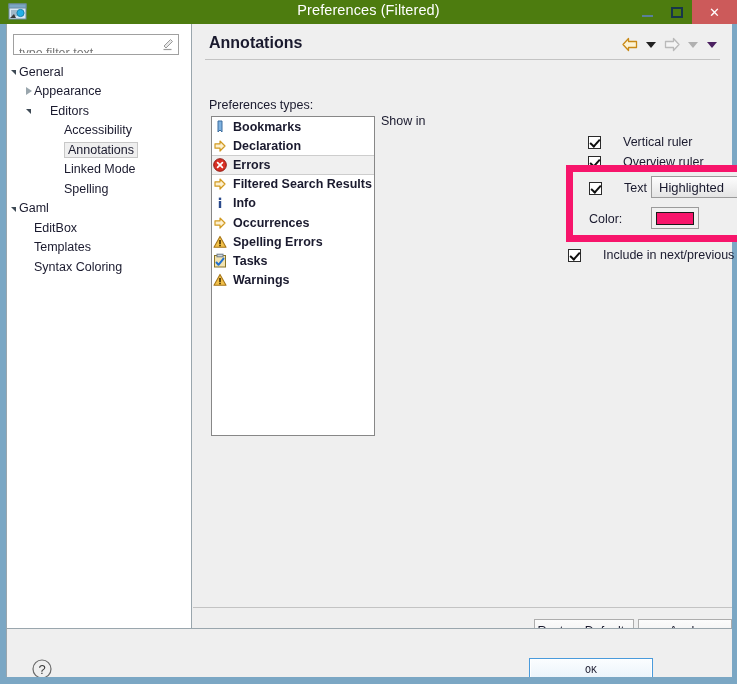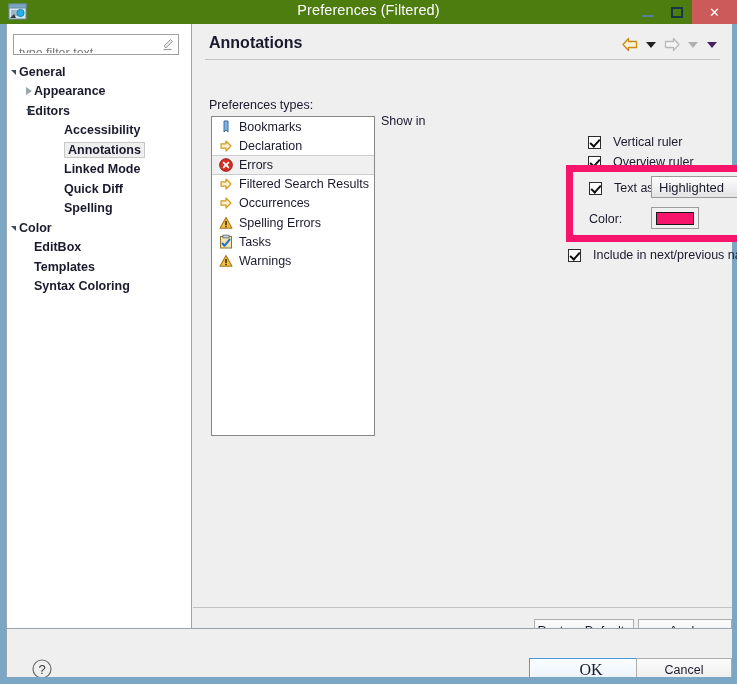--- a/index.html
+++ b/index.html
@@ -104,21 +104,20 @@
   .eraser-icon {
     position: absolute;
     right: 4px; top: 3px;
     width: 13px; height: 14px;
   }
 
   .tree {
     position: absolute;
     left: 0; top: 38px;
     width: 156px;
-    font-weight: bold;
   }
   .tree-row {
     position: relative;
     height: 19.5px;
     display: flex;
     align-items: center;
     font-size: 12.5px;
     color: #1a1a2e;
     white-space: nowrap;
     cursor: default;
@@ -206,25 +205,25 @@
     width: 164px; height: 320px;
     background: #ffffff;
     border: 1px solid #878787;
     overflow: hidden;
   }
   .anno-row {
     position: relative;
     height: 19.2px;
     display: flex;
     align-items: center;
-    padding-left: 6px;
     font-size: 12.5px;
     color: #1a1a2e;
     white-space: nowrap;
     cursor: default;
+    font-weight: bold;
   }
   .anno-row.selected {
     background: #f0f0f0;
     border-top: 1px solid #cdcdcd;
     border-bottom: 1px solid #cdcdcd;
   }
   .anno-ico {
     width: 16px; height: 16px;
     margin-right: 5px;
     flex: 0 0 16px;
@@ -247,21 +246,21 @@
     left: 3px; top: 0px;
     width: 4px; height: 8px;
     border: solid #101010;
     border-width: 0 2px 2px 0;
     transform: rotate(42deg);
   }
   .cb-line {
     position: absolute;
     display: flex;
     align-items: center;
-    gap: 12px;
+    gap: 22px;
     font-size: 12.5px;
     color: #1a1a2e;
     white-space: nowrap;
   }
   #cb-vertical-ruler { left: 395px; top: 111px; }
   #cb-overview-ruler { left: 395px; top: 131px; }
   #cb-text-as        { left: 396px; top: 157px; }
   #cb-include-nav    { left: 375px; top: 224px; }
 
   
@@ -356,22 +355,22 @@
     width: 725px; height: 48px;
     background: #efefef;
   }
   #btn-ok {
     left: 522px; top: 29px; width: 124px; height: 24px;
     position: absolute;
     background: linear-gradient(#fbfdff, #e9f2fa);
     border: 1px solid #4a9bdc;
     outline: 1px solid #ffffff;
     outline-offset: -2px;
-    font-family: Liberation Serif, serif;
-    font-size: 16px;
+    font-family: Liberation Mono, monospace;
+    font-size: 10px;
     color: #1a1a2e;
     display: flex; align-items: center; justify-content: center;
     cursor: default;
   }
   #btn-cancel {
     left: 629px; top: 29px; width: 96px; height: 24px;
     position: absolute;
     background: linear-gradient(#fcfcfc, #ececec);
     border: 1px solid #adadad;
     font-family: "Liberation Sans", sans-serif;
@@ -447,42 +446,39 @@
           <div class="tree-row">
             <span class="tree-arrow" style="left: 16px;">
               <span class="tri-closed-outline"></span>
             </span>
             <span class="tree-label" style="margin-left: 27px;">Appearance</span>
           </div>
           <div class="tree-row">
             <span class="tree-arrow" style="left: 16px;">
               <span class="tri-open"></span>
             </span>
-            <span class="tree-label" style="margin-left: 20px;">Editors</span>
+            <span class="tree-label" style="margin-left: 43px;">Editors</span>
           </div>
           <div class="tree-row">
             <span class="tree-label" style="margin-left: 57px;">Accessibility</span>
           </div>
           <div class="tree-row selected">
             <span class="tree-label" style="margin-left: 57px;">Annotations</span>
           </div>
           <div class="tree-row">
             <span class="tree-label" style="margin-left: 57px;">Linked Mode</span>
           </div>
           <div class="tree-row">
-            <span class="tree-label" style="margin-left: 57px;">Quick Diff</span>
-          </div>
-          <div class="tree-row">
             <span class="tree-label" style="margin-left: 57px;">Spelling</span>
           </div>
           <div class="tree-row">
             <span class="tree-arrow" style="left: 1px;">
               <span class="tri-open"></span>
             </span>
-            <span class="tree-label" style="margin-left: 12px;">Color</span>
+            <span class="tree-label" style="margin-left: 12px;">Gaml</span>
           </div>
           <div class="tree-row">
             <span class="tree-label" style="margin-left: 27px;">EditBox</span>
           </div>
           <div class="tree-row">
             <span class="tree-label" style="margin-left: 27px;">Templates</span>
           </div>
           <div class="tree-row">
             <span class="tree-label" style="margin-left: 27px;">Syntax Coloring</span>
           </div>
@@ -543,20 +539,29 @@
             <span class="anno-ico">
               <svg width="16" height="16" viewBox="0 0 16 16">
                 <path d="M8 3 L13 8 L8 13 L8 10.2 L3 10.2 L3 5.8 L8 5.8 Z" fill="#fdf0cf" stroke="#d19a22" stroke-width="1.2" stroke-linejoin="round"></path>
               </svg>
             </span>
             <span>Filtered Search Results</span>
           </div>
           <div class="anno-row">
             <span class="anno-ico">
               <svg width="16" height="16" viewBox="0 0 16 16">
+                <rect x="6.8" y="6" width="2.4" height="7" fill="#2b4a8c"></rect>
+                <rect x="6.8" y="2.6" width="2.4" height="2.4" fill="#2b4a8c"></rect>
+              </svg>
+            </span>
+            <span>Info</span>
+          </div>
+          <div class="anno-row">
+            <span class="anno-ico">
+              <svg width="16" height="16" viewBox="0 0 16 16">
                 <path d="M8 3 L13 8 L8 13 L8 10.2 L3 10.2 L3 5.8 L8 5.8 Z" fill="#fdf0cf" stroke="#d19a22" stroke-width="1.2" stroke-linejoin="round"></path>
               </svg>
             </span>
             <span>Occurrences</span>
           </div>
           <div class="anno-row">
             <span class="anno-ico">
               <svg width="16" height="16" viewBox="0 0 16 16">
                 <path d="M8 2.4 L14 13.2 L2 13.2 Z" fill="#f2c14a" stroke="#a6761a" stroke-width="1.1" stroke-linejoin="round"></path>
                 <rect x="7.1" y="6" width="1.8" height="4" fill="#5a4006"></rect>
@@ -630,19 +635,18 @@
 
     <div class="footer-sep"></div>
     <div class="footer">
       <div class="help-btn">
         <svg width="22" height="22" viewBox="0 0 22 22">
           <circle cx="11" cy="11" r="9" fill="#efefef" stroke="#6b6b6b" stroke-width="1.2"></circle>
           <text x="11" y="16" font-family="Liberation Sans, sans-serif" font-size="13" fill="#3a3a3a" text-anchor="middle">?</text>
         </svg>
       </div>
       <div id="btn-ok">OK</div>
-      <div id="btn-cancel">Cancel</div>
     </div>
 
   </div>
 
   <div class="bottom-edge"></div>
 </div>
 
 </body></html>

